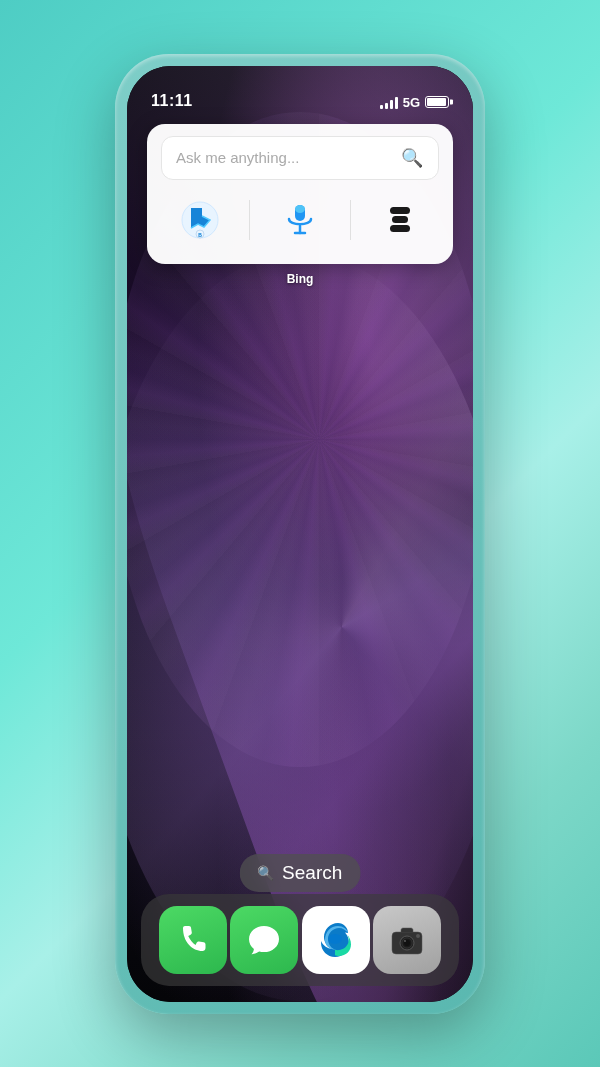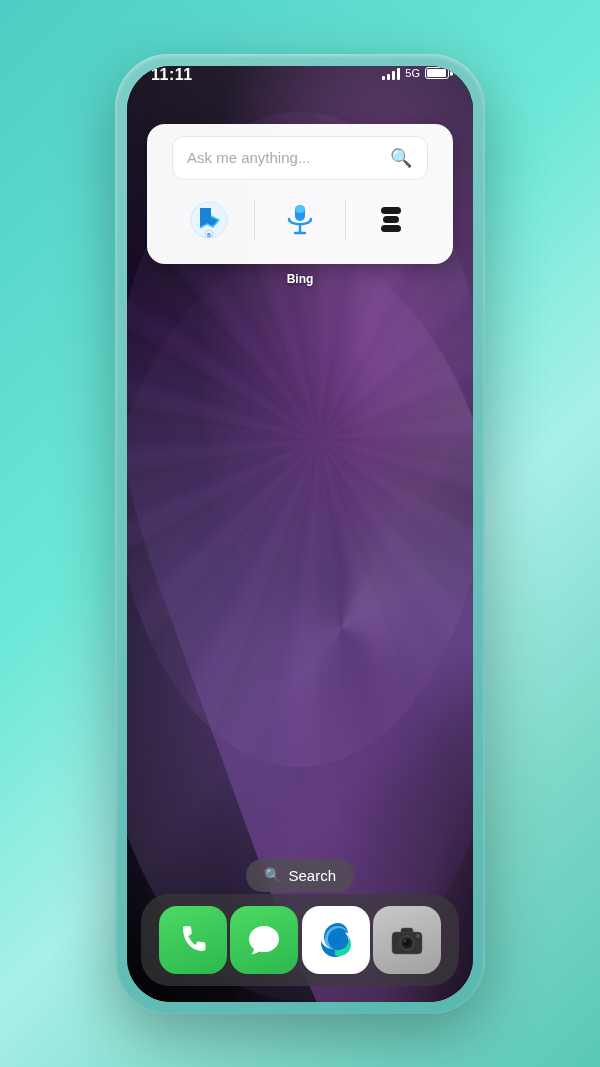--- a/index.html
+++ b/index.html
@@ -108,21 +108,21 @@
         );
       border-radius: 50%;
     }
 
     
     .status-bar {
       position: absolute;
       top: 0; left: 0; right: 0;
       height: 44px;
       display: flex;
-      align-items: flex-start;
+      align-items: flex-end;
       justify-content: space-between;
       padding: 0 24px;
       z-index: 100;
     }
 
     .status-time {
       color: white;
       font-size: 16px;
       font-weight: 600;
       letter-spacing: 0.5px;
@@ -142,22 +142,22 @@
     }
 
     .signal-bar {
       width: 3px;
       background: white;
       border-radius: 1px;
     }
 
     .status-5g {
       color: white;
-      font-size: 11px;
-      font-weight: 400;
+      font-size: 13px;
+      font-weight: 700;
     }
 
     .battery {
       width: 24px;
       height: 12px;
       border: 1.5px solid white;
       border-radius: 3px;
       position: relative;
       display: flex;
       align-items: center;
@@ -184,21 +184,21 @@
     }
 
     
     .bing-widget {
       position: absolute;
       top: 58px;
       left: 20px;
       right: 20px;
       background: rgba(255, 255, 255, 0.97);
       border-radius: 18px;
-      padding: 12px 25px 14px;
+      padding: 12px 14px 14px;
       z-index: 50;
       box-shadow: 0 4px 20px rgba(0,0,0,0.3);
     }
 
     .search-bar {
       display: flex;
       align-items: center;
       background: white;
       border-radius: 12px;
       padding: 10px 14px;
@@ -286,21 +286,21 @@
       backdrop-filter: blur(10px);
     }
 
     .dock-search-icon {
       color: rgba(255,255,255,0.8);
       font-size: 14px;
     }
 
     .dock-search-label {
       color: white;
-      font-size: 15px;
+      font-size: 19px;
       font-weight: 500;
     }
 
     
     .app-dock {
       position: absolute;
       bottom: 16px;
       left: 14px;
       right: 14px;
       background: rgba(60, 60, 60, 0.65);

